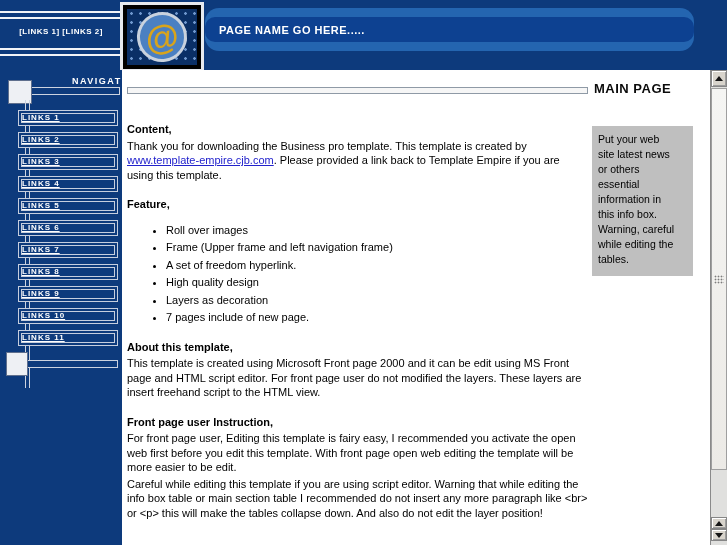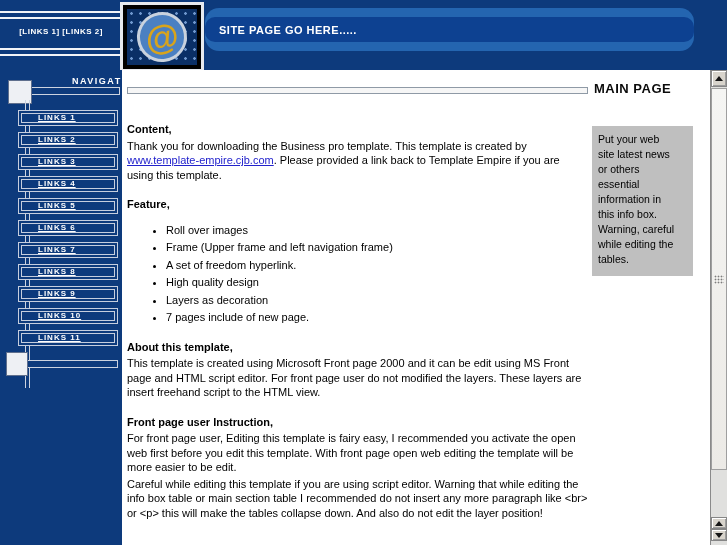--- a/index.html
+++ b/index.html
@@ -45,21 +45,21 @@
   .nav-square-top { position:absolute; left:8px; top:10px; width:24px; height:24px;
       background:#eef0f4; border:1px solid #5f6f8d; }
   .nav-title { position:absolute; left:44px; top:6px; color:#fff; font-size:9px; font-weight:bold;
       letter-spacing:1.5px;padding-left:28px; }
   .vline { position:absolute; left:25px; top:30px; width:5px; height:288px;
       border-left:1px solid #ccd3e0; border-right:1px solid #ccd3e0; }
   .navlinks { position:absolute; left:18px; top:40px; width:100px; }
   .nlink { position:relative; width:100px; height:16px; margin-bottom:6px; background:#0d3a7c;
       border:1px solid #c6cede; box-shadow:inset 0 0 0 2px #0d3a7c, inset 0 0 0 3px #c6cede;
       color:#fff; font-size:8px; font-weight:bold; letter-spacing:1px; text-decoration:underline;
-      line-height:14px; padding-left:19px; cursor:pointer; }
+      line-height:14px; padding-left:3px; cursor:pointer; }
   .nav-bar-bottom { position:absolute; left:26px; top:290px; width:92px; height:8px;
       background:#0d3a7c; border:1px solid #ccd3e0; }
   .nav-square-bottom { position:absolute; left:6px; top:282px; width:22px; height:24px;
       background:#eef0f4; border:1px solid #5f6f8d; }
 
   
   .main-frame { position:absolute; left:122px; top:70px; width:588px; height:475px; background:#fff; }
   .hr-bar { position:absolute; left:5px; top:17px; width:461px; height:7px; background:#f6f6f6;
       border:1px solid #8f9aa6; }
 
@@ -117,21 +117,21 @@
   </div>
 
   <div class="logo">
     <div class="logo-inner">
       <div class="logo-circle">@</div>
     </div>
   </div>
 
   <div class="banner">
     <div class="banner-band">
-      <span class="site-name">SITE PAGE GO HERE.....</span>
+      <span class="site-name">PAGE NAME GO HERE.....</span>
     </div>
   </div>
 
 </div>
 
 <div class="left-frame">
   <div class="nav-bar-top"></div>
   <div class="nav-square-top"></div>
   <div class="nav-title">NAVIGATION</div>
   <div class="vline"></div>

